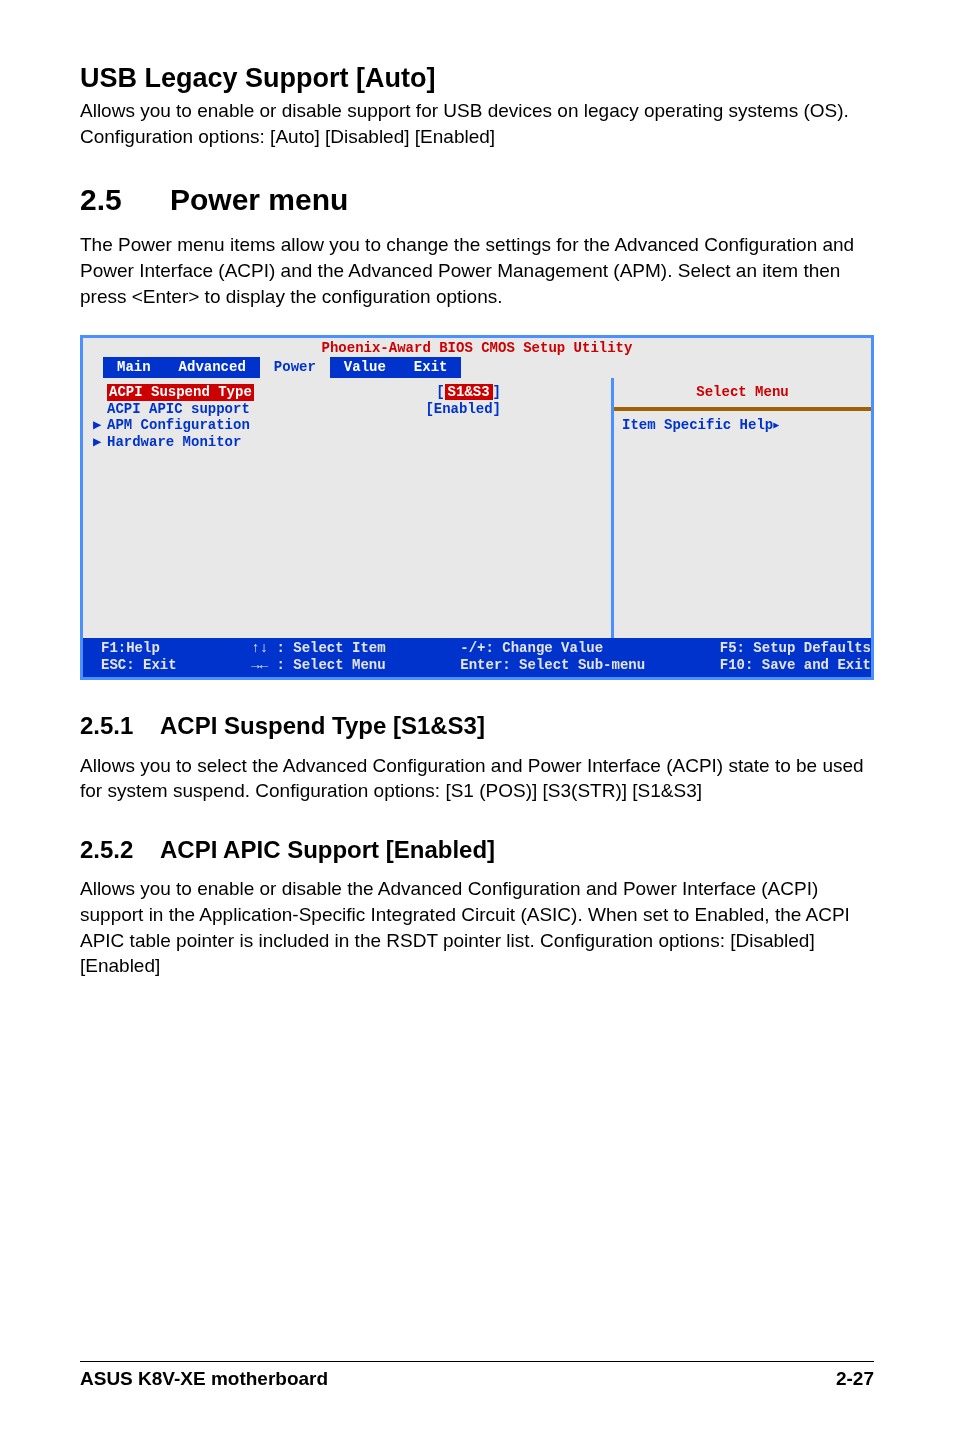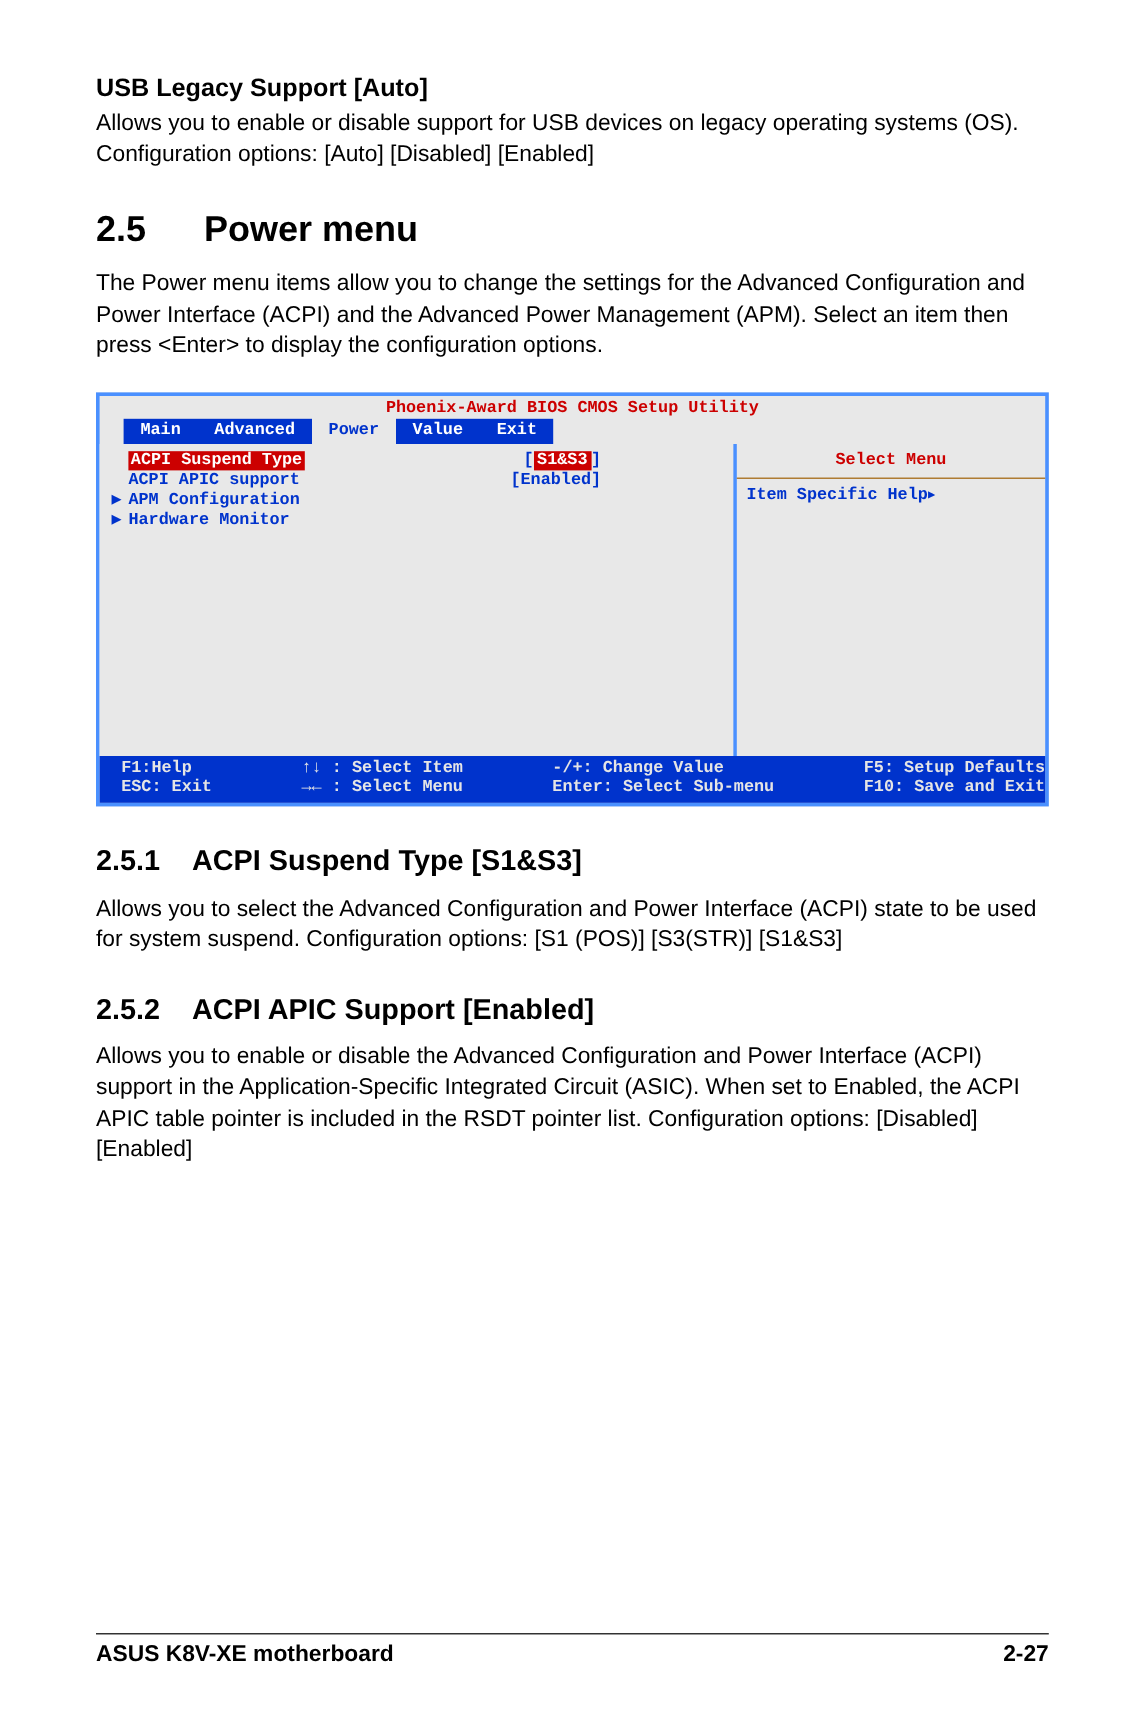--- a/index.html
+++ b/index.html
@@ -9,21 +9,21 @@
     height: 1438px;
     background: #fff;
     color: #000;
     padding: 60px 80px 40px 80px;
     position: relative;
     font-size: 19px;
     line-height: 1.35;
   }
   h3.sub {
     font-weight: bold;
-    font-size: 21px;
+    font-size: 27px;
     margin-bottom: 2px;
   }
   h1.section-num {
     font-size: 30px;
     font-weight: bold;
     margin: 30px 0 12px 0;
   }
   h1.section-num .num { display:inline-block; width: 90px; }
   h2.subsec {
     font-size: 24px;
@@ -71,21 +71,21 @@
   .bios-right {
     width: 260px;
     border-left: 3px solid #4a90ff;
     display:flex;
     flex-direction: column;
   }
   .bios-right-top {
     color:#cc0000;
     text-align:center;
     padding:6px 4px;
-    border-bottom: 1px solid #a16207;
+    border-bottom: 4px solid #a16207;
   }
   .bios-right-body {
     flex:1;
     color:#0033cc;
     padding:6px 8px;
   }
   .bios-left .row { display:flex; color:#0033cc; }
   .bios-left .row.sel {
     background: transparent;
     position: relative;

